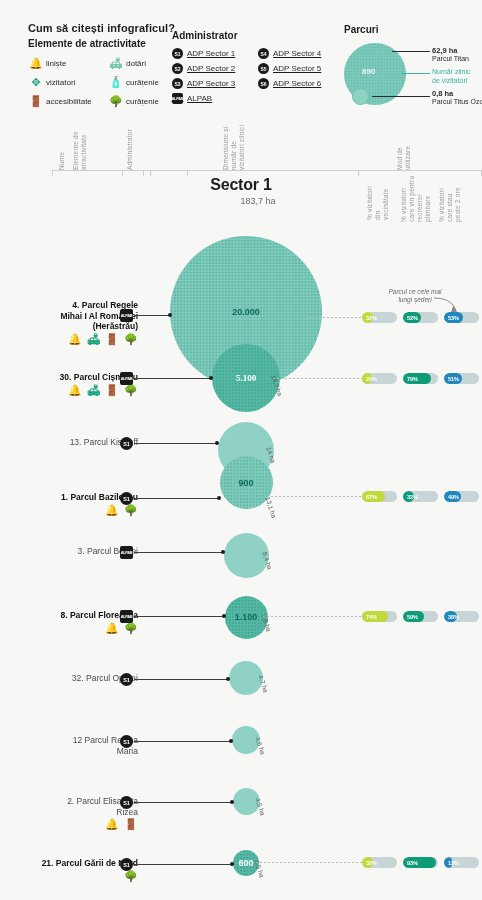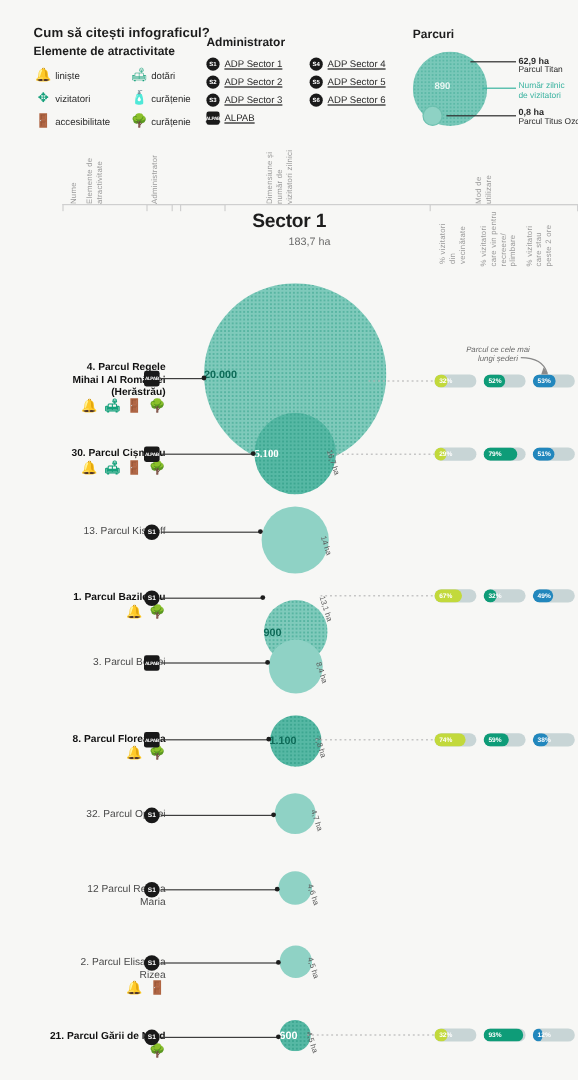--- a/index.html
+++ b/index.html
@@ -87,21 +87,21 @@
     font-size:16px; font-weight:bold; letter-spacing:-.2px;
   }
   .sector-sub {
     position:absolute; left:0; right:0; top:196px; text-align:center;
     font-size:9px; color:#6b6b6b;padding-left:34px;
   }
 
   
   .bubble {
     position:absolute; border-radius:50%;
-    display:flex; align-items:center; 
+    display:flex; align-items:center; justify-content:center;
   }
   .bubble.dot {
     background:#7fcabb;
     background-image:radial-gradient(#58b5a2 .75px, transparent .85px);
     background-size:3.2px 3.2px;
   }
   .bubble.plain { background:#8fd2c5; }
   .bubble.deep {
     background:#56b8a4;
     background-image:radial-gradient(#3da791 .75px, transparent .85px);
@@ -349,21 +349,21 @@
         </div>
       </div>
       <div class="bubble plain" style="left: 218px; top: 422px; height: 56px; width: 56px;"></div>
       <div class="ha-label" style="left: 272.4px; top: 446px; transform: rotate(72deg);">14 ha</div>
       <div class="rowlabel" style="left: -12px; top: 437px;">
         <div>13. Parcul Kiseleff</div>
       </div>
       <div class="rowbadge" style="left: 120px; top: 437px;">S1</div>
       <div class="connector" style="left: 134px; top: 443px; width: 84.28px;"></div>
       <div class="conn-dot" style="left: 215.28px; top: 441px;"></div>
-      <div class="bubble dot" style="left: 219.5px; top: 500px; height: 53px; width: 53px;">
+      <div class="bubble dot" style="left: 219.5px; top: 456px; height: 53px; width: 53px;">
         <span class="bnum dark">900</span>
       </div>
       <div class="ha-label" style="left: 271.2px; top: 496px; transform: rotate(72deg);">13,1 ha</div>
       <div class="rowlabel hl" style="left: -12px; top: 492px;">
         <div>1. Parcul Bazilescu</div>
         <div class="rowicons">
           <span>🔔</span>
           <span>🌳</span>
         </div>
       </div>

